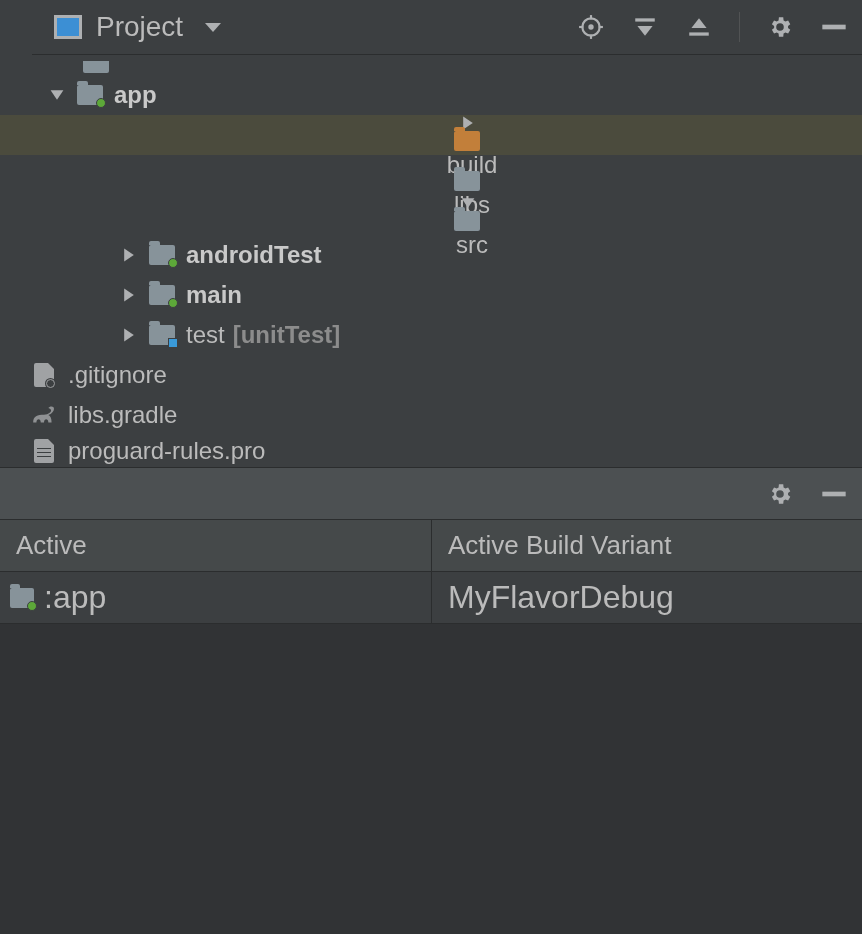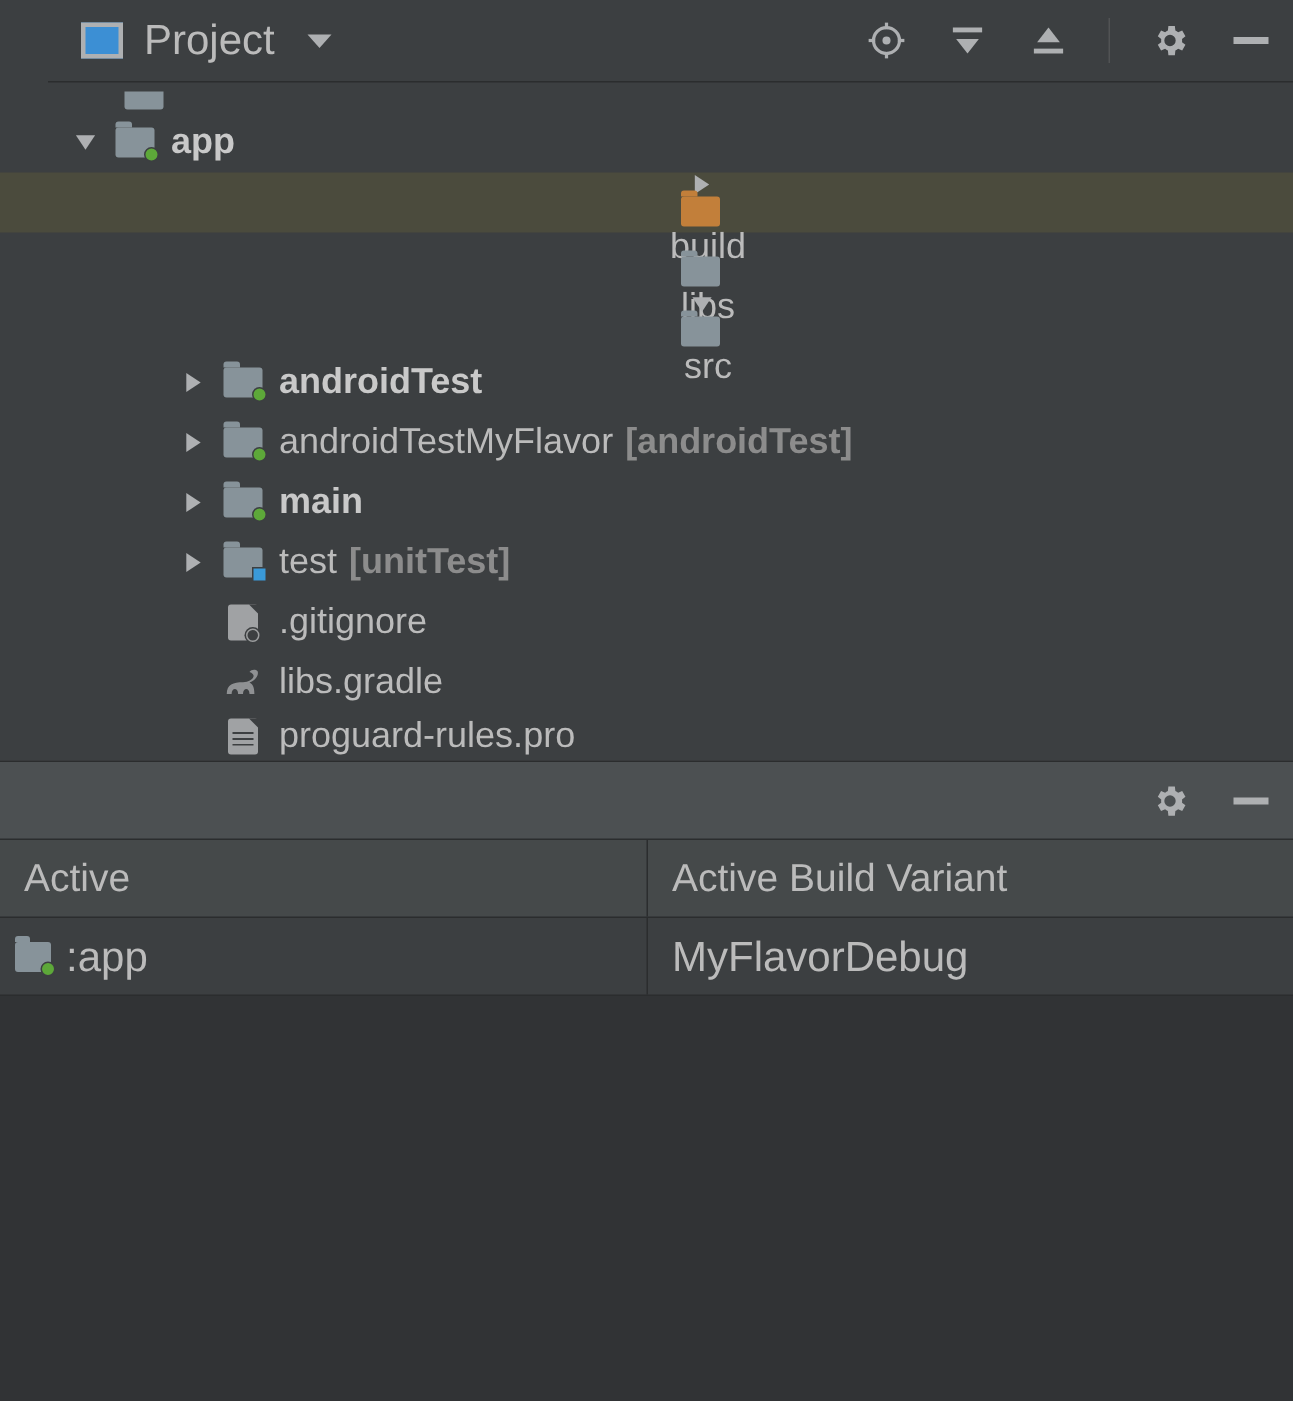--- a/index.html
+++ b/index.html
@@ -72,21 +72,21 @@
     display: flex;
     align-items: center;
     white-space: nowrap;
   }
   .tree-row.selected {
     background: #4b4b3d;
   }
   .indent-0 { padding-left: 46px; }
   .indent-1 { padding-left: 82px; flex-direction: column; }
   .indent-2 { padding-left: 118px; }
-  .indent-2b { padding-left: 118px; }
+  .indent-2b { }
 
   .chevron {
     width: 22px;
     display: inline-flex;
     justify-content: center;
     margin-right: 8px;
     color: #aeb0b2;
   }
   .chevron svg { width: 16px; height: 16px; }
   .chevron.blank { visibility: hidden; }
@@ -228,21 +228,21 @@
   .bv-table-row {
     display: flex;
     height: 52px;
     background: #3c3f41;
     border-bottom: 1px solid #2b2d2e;
   }
   .bv-cell {
     display: flex;
     align-items: center;
     padding: 0 10px;
-    font-size: 28px;
+    font-size: 32px;
     color: #bbbbbb;
   }
   .bv-cell.module { width: 432px; border-right: 1px solid #2b2d2e; }
   .bv-cell.variant { flex: 1; padding-left: 16px; }
 
   .bv-fill { flex: 1; background: #313335; }
 
   .module-icon {
     width: 24px; height: 20px;
     background: #87939a;
@@ -371,34 +371,20 @@
         </svg>
     </span>
     <span class="node-icon">
         <span class="folder">
           <span class="dot-green"></span>
         </span>
       </span>
     <span class="bold">androidTest</span>
   </div>
 
-  <div class="tree-row indent-2">
-    <span class="chevron">
-      <svg viewBox="0 0 10 10" fill="#aeb0b2">
-          <polygon points="2,1 8,5 2,9"></polygon>
-        </svg>
-    </span>
-    <span class="node-icon">
-        <span class="folder">
-          <span class="dot-green"></span>
-        </span>
-      </span>
-    <span>androidTestMyFlavor</span>
-    <span class="suffix">[androidTest]</span>
-  </div>
 
   <div class="tree-row indent-2">
     <span class="chevron">
       <svg viewBox="0 0 10 10" fill="#aeb0b2">
           <polygon points="2,1 8,5 2,9"></polygon>
         </svg>
     </span>
     <span class="node-icon">
         <span class="folder">
           <span class="dot-green"></span>

